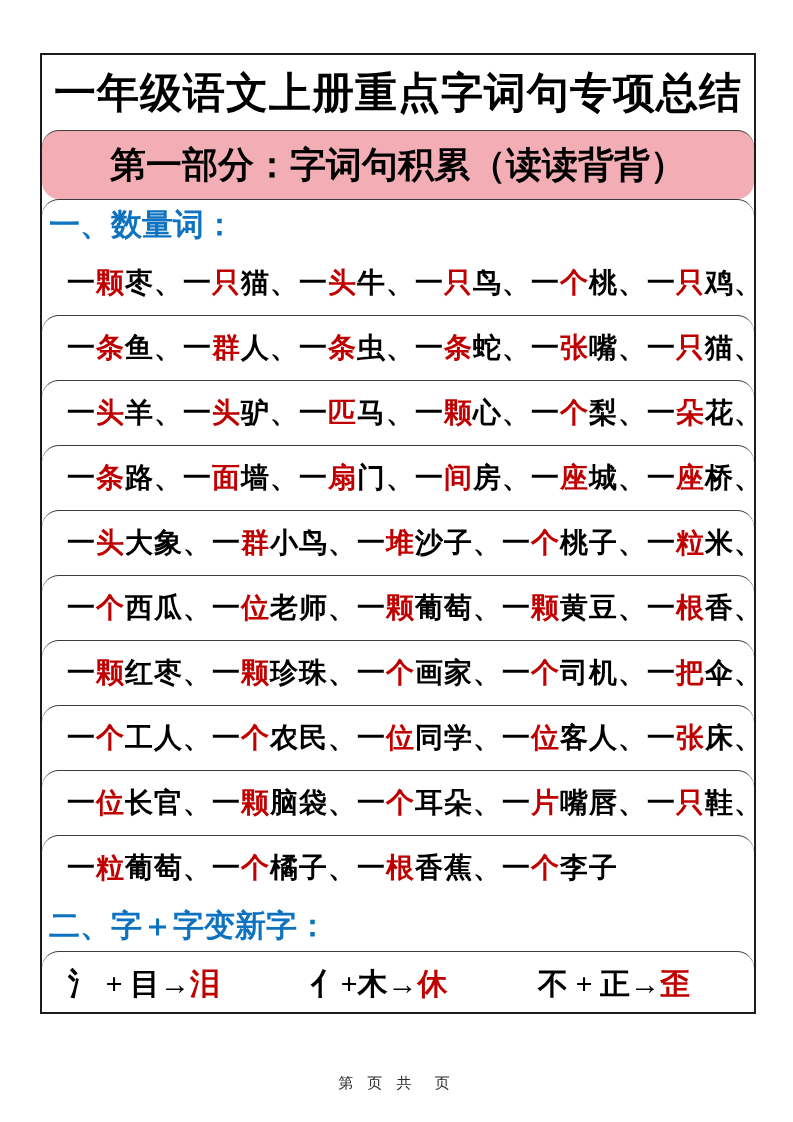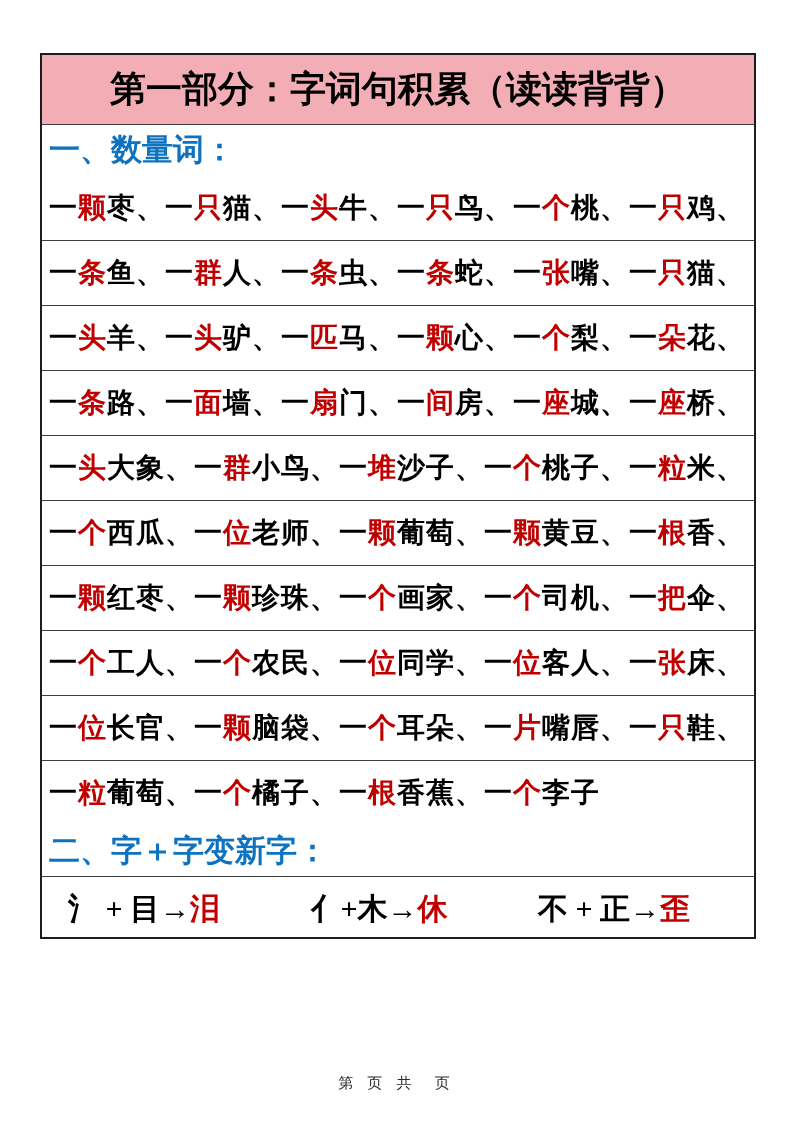--- a/index.html
+++ b/index.html
@@ -11,21 +11,21 @@
     overflow: hidden;
   }
   .sheet {
     position: absolute;
     left: 40px; top: 53px;
     width: 716px;
     border: 2px solid #1c1c1c;
     background: #ffffff;
   }
   .row { display: flex; align-items: center; overflow: hidden; }
-  .row + .row { border-top: 1px solid #3d3d3d; }
+  .row + .row { border-top: 1px solid #3d3d3d; border-radius: 17px; }
 
   .title-row {
     height: 75px;
     justify-content: center;
     font-size: 42px;
     font-weight: bold;
     color: #000000;
     letter-spacing: 1px;
     white-space: nowrap;
   }
@@ -41,21 +41,21 @@
   .sec-head-row {
     height: 51px;
     padding-left: 7px;
     font-size: 31px;
     font-weight: bold;
     color: var(--blue, #0d72bf);
     white-space: nowrap;
   }
   .word-row {
     height: 65px;
-    padding-left: 7px;
+    padding-left: 25px;
     font-size: 28px;
     font-weight: bold;
     color: #000000;
     letter-spacing: 1px;
     white-space: nowrap;
   }
   .red { color: var(--red, #c00000); }
   .combo-row {
     height: 61px;
     font-size: 30px;
@@ -74,20 +74,23 @@
     color: #2b2b2b;
     font-family: "Liberation Sans", sans-serif;
     letter-spacing: 5px;
     white-space: pre;
   }
 </style>
 </head>
 <body>
 
 <div class="sheet">
+  <div class="row title-row">
+    <span>一年级语文上册重点字词句专项总结</span>
+  </div>
   <div class="row part-row">
     <span>第一部分：字词句积累（读读背背）</span>
   </div>
   <div class="row sec-head-row">
     <span>一、数量词：</span>
   </div>
   <div id="s1-rows">
       <div class="row word-row">
         <span><span>一</span><span class="red">颗</span><span>枣</span><span>、</span></span>
         <span><span>一</span><span class="red">只</span><span>猫</span><span>、</span></span>

